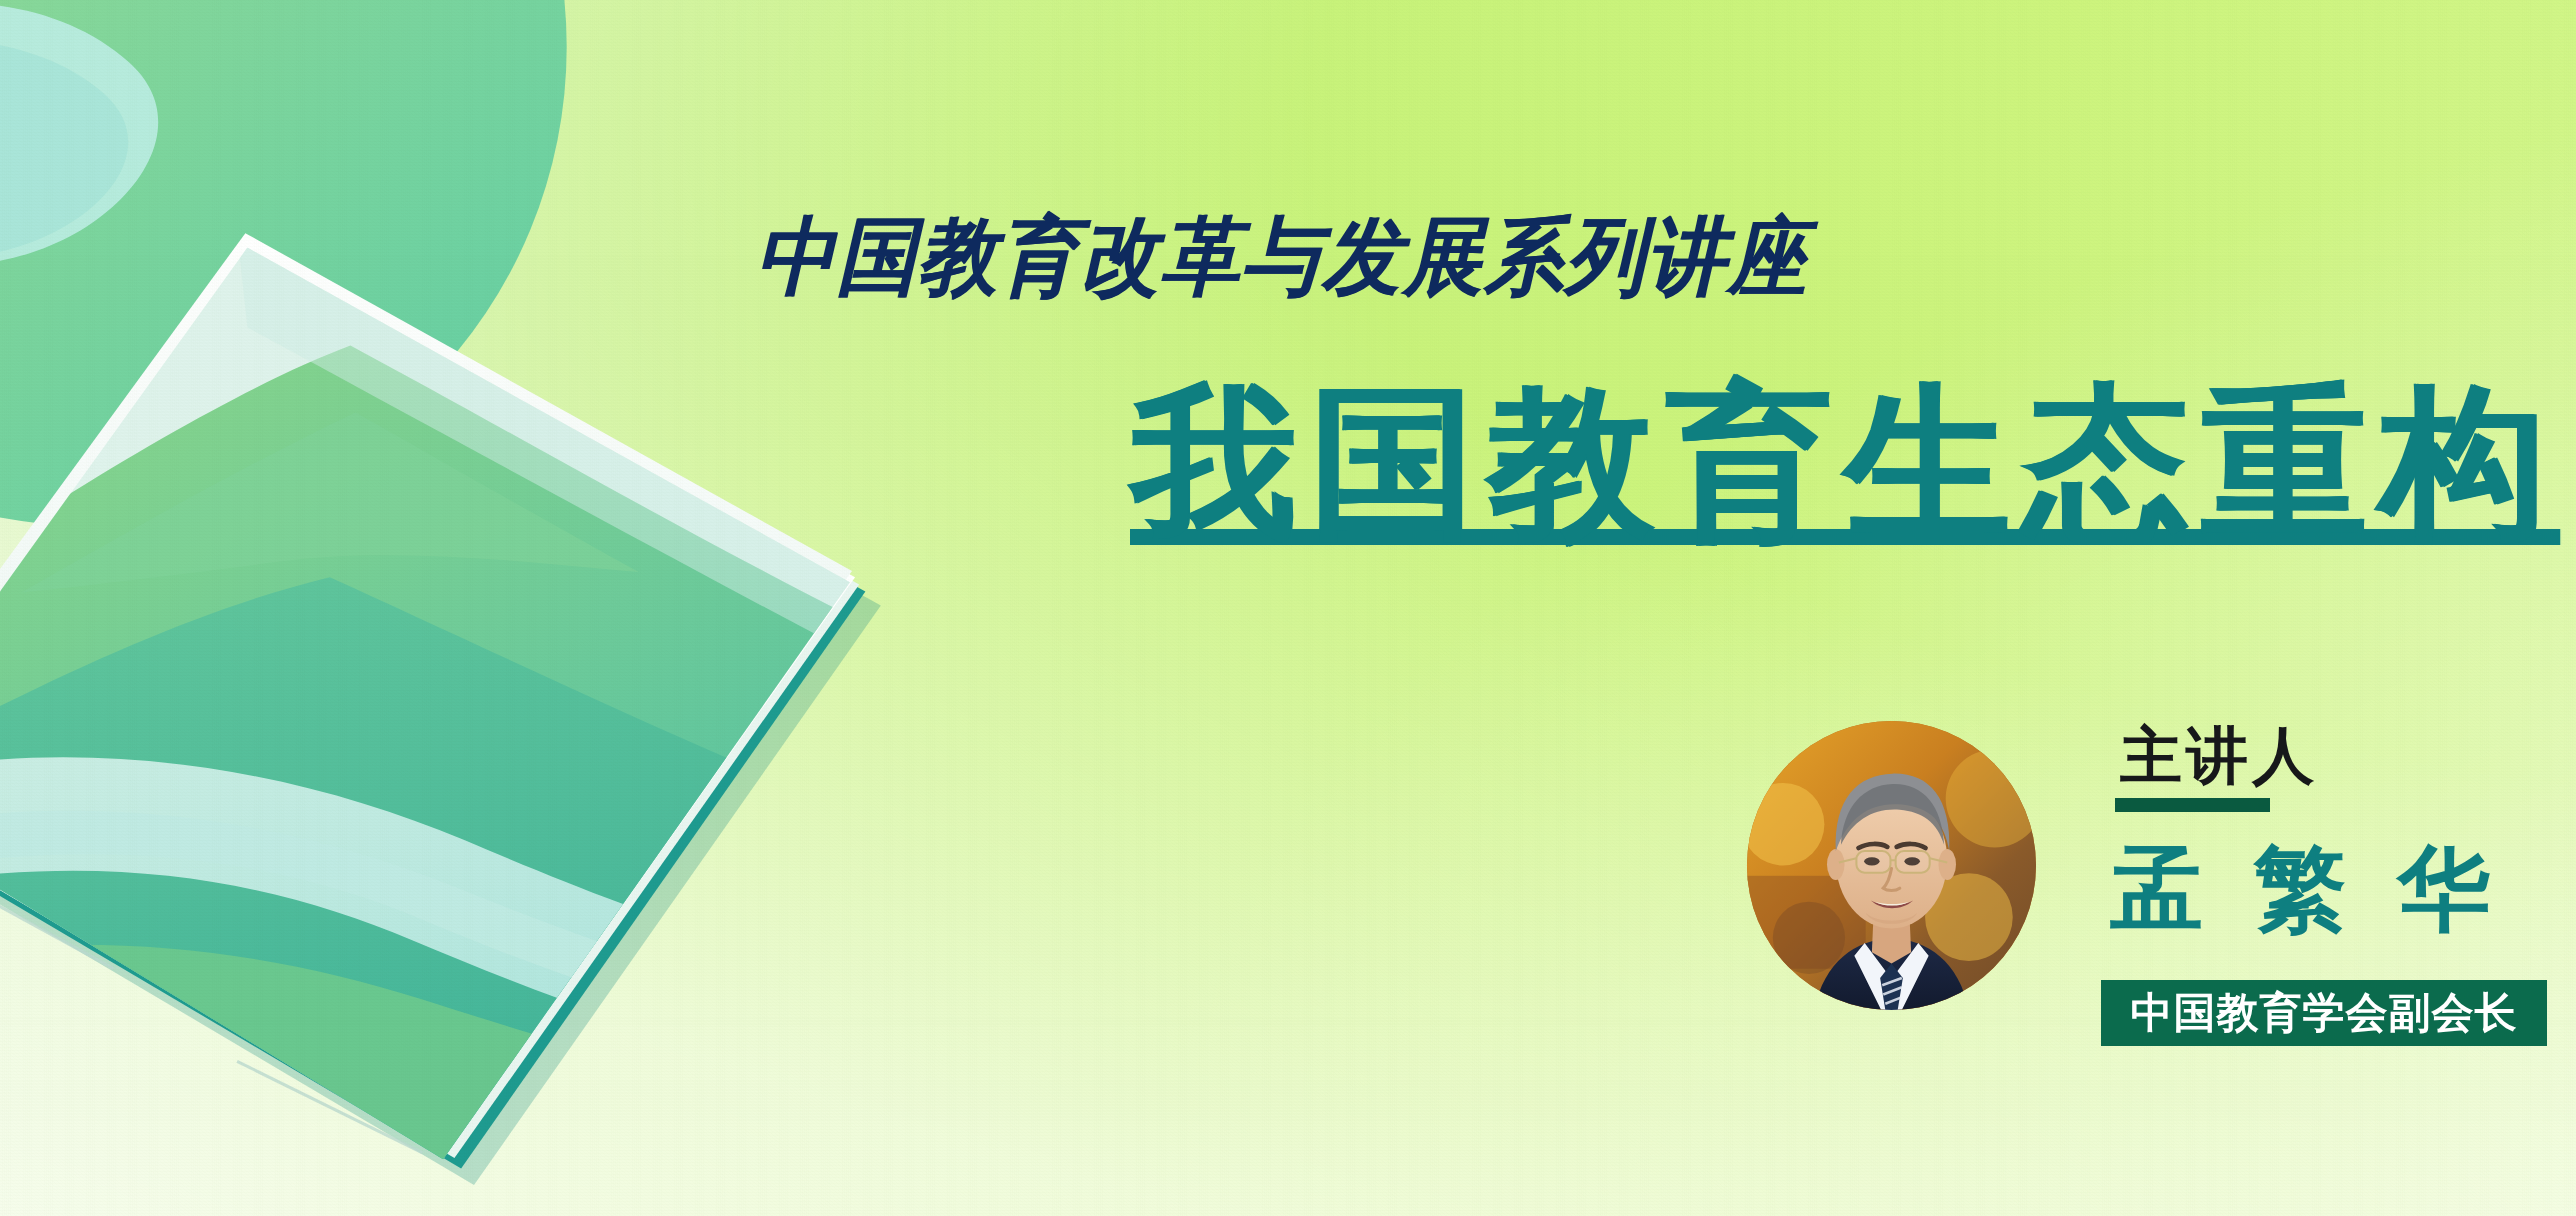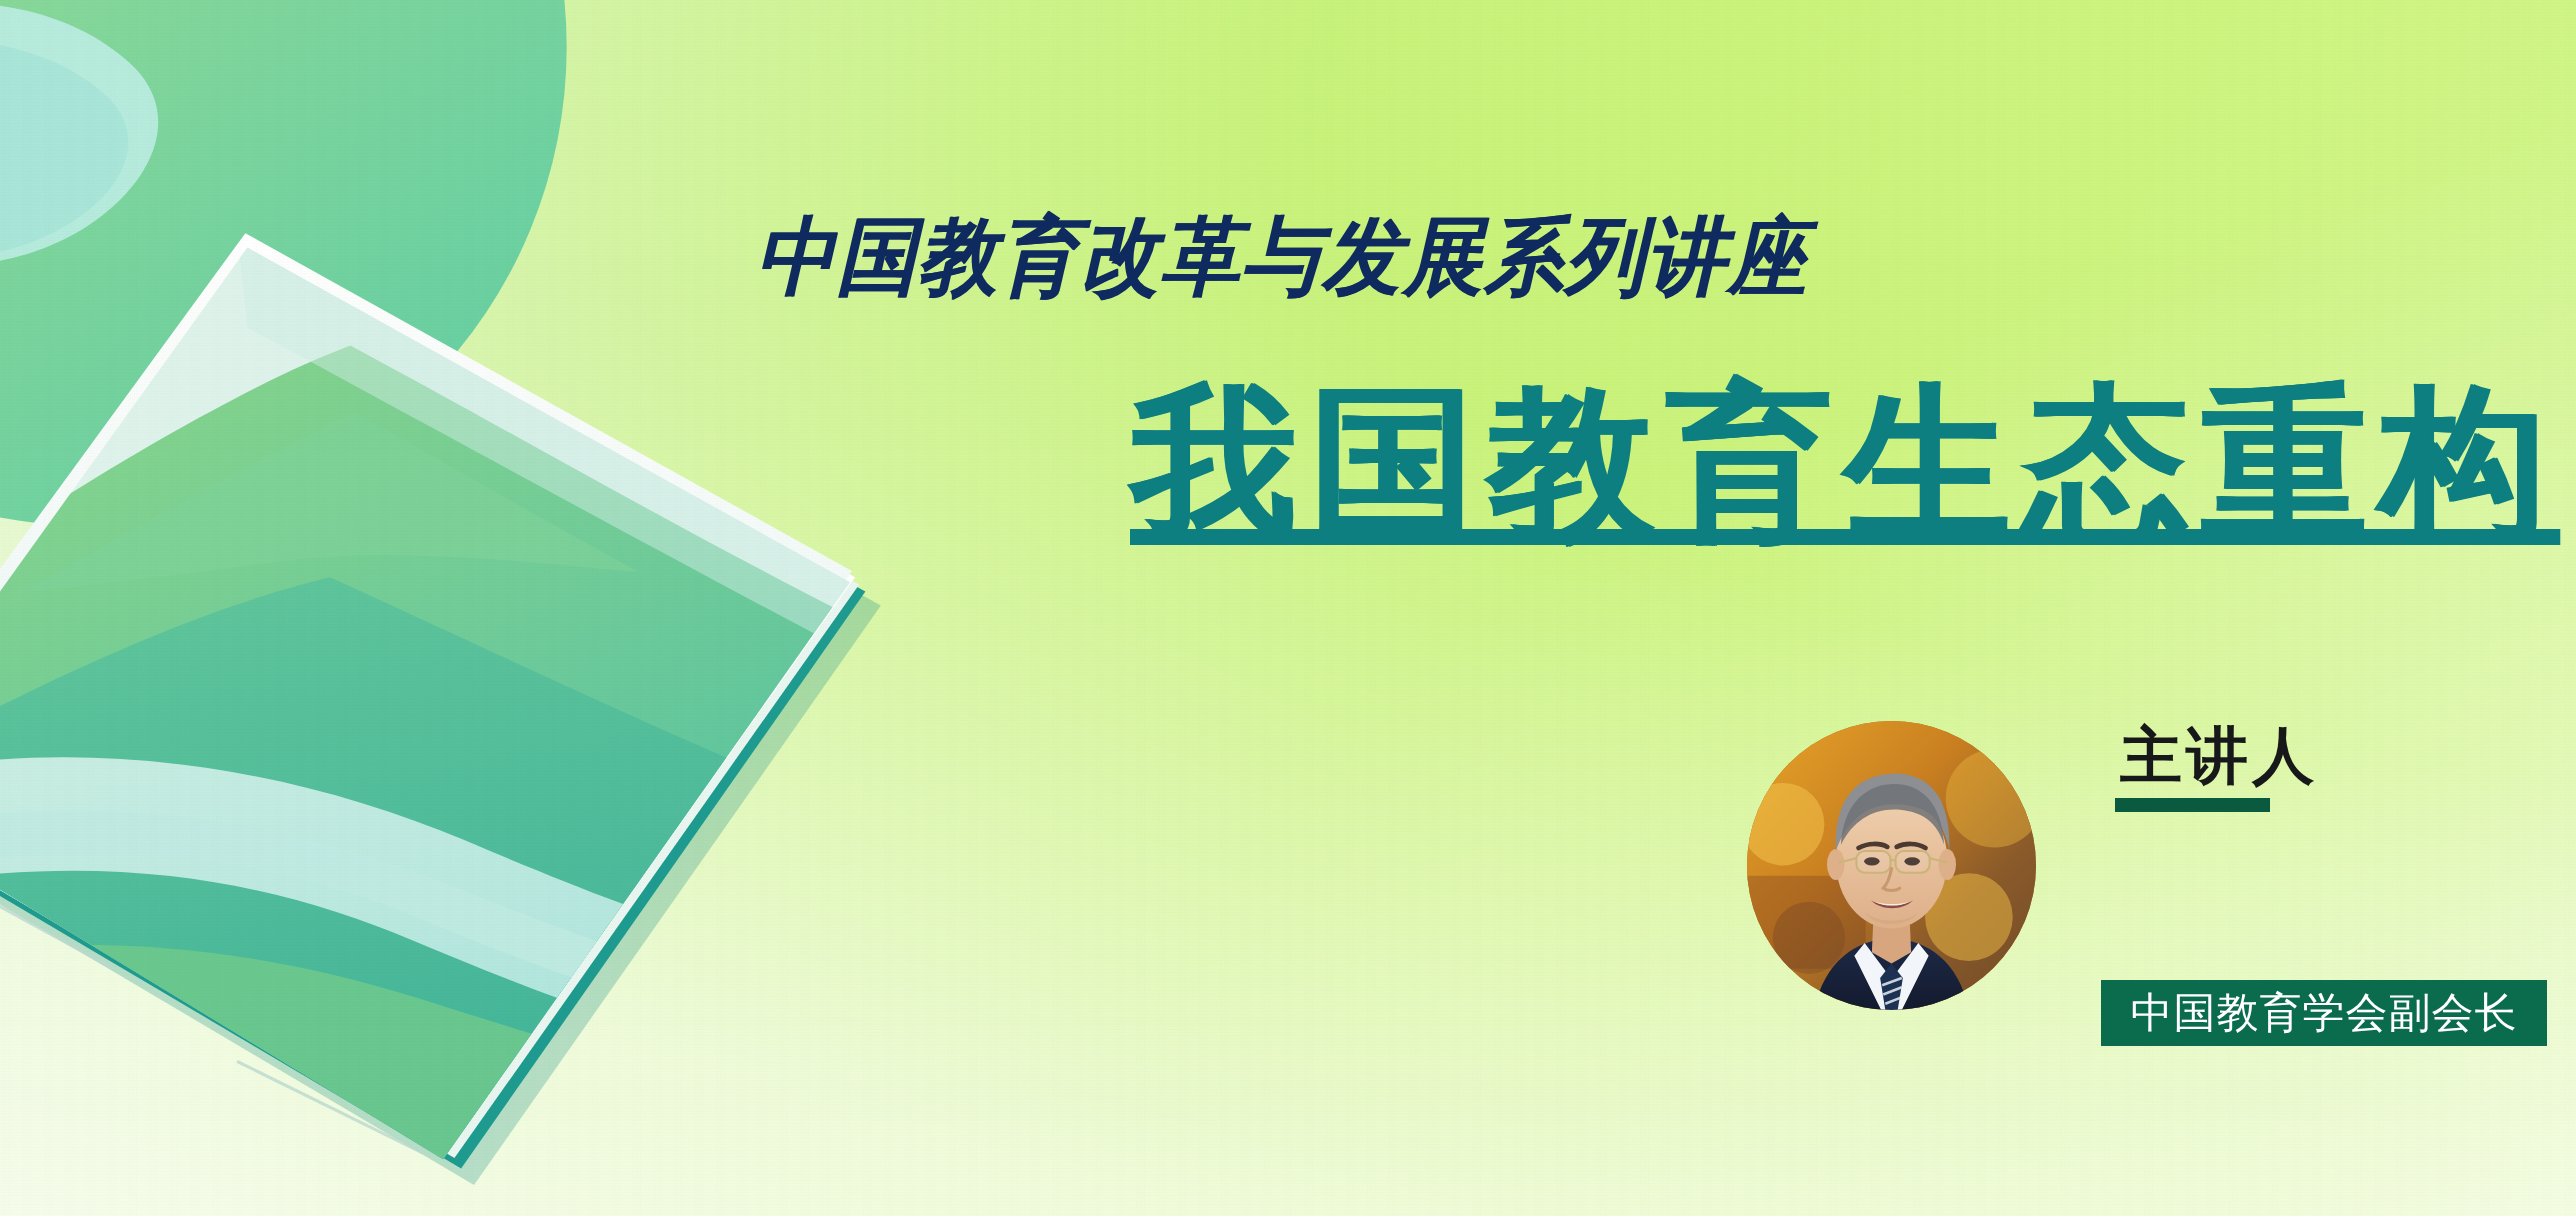--- a/index.html
+++ b/index.html
@@ -108,21 +108,21 @@
     letter-spacing:12.4px;
     white-space:nowrap;
   }
   .speaker-credential{
     position:absolute;
     left:2101px; top:980px;
     width:446px; height:66px;
     background:#0b6b4d;
     color:#ffffff;
     font-size:42px;
-    font-weight:normal;
+    font-weight:bold;
     letter-spacing:1px;
     display:flex;
     align-items:center;
     justify-content:center;
     white-space:nowrap;
   }
 </style>
 </head>
 <body>
 
@@ -271,17 +271,18 @@
       <path d="M 248 350 C 266 360 296 360 314 350 C 296 356 266 356 248 350 Z" fill="#f6efe0"></path>
 
       <path d="M 230 372 C 252 392 308 392 330 372 C 314 400 246 400 230 372 Z" fill="#d2a27c" opacity="0.5"></path>
     </svg>
   </div>
 
   <div class="speaker-label">主讲人</div>
 
   <div class="speaker-rule"></div>
 
+  <div class="speaker-name">孟 繁 华</div>
 
   <div class="speaker-credential">中国教育学会副会长</div>
 
 </div>
 
 
 </body></html>

